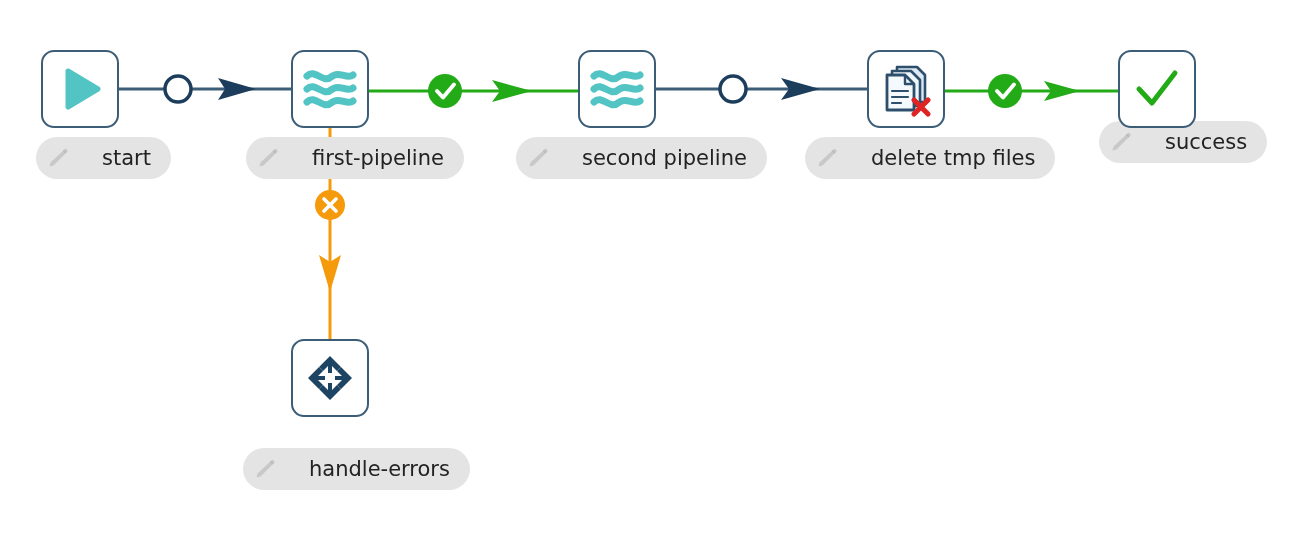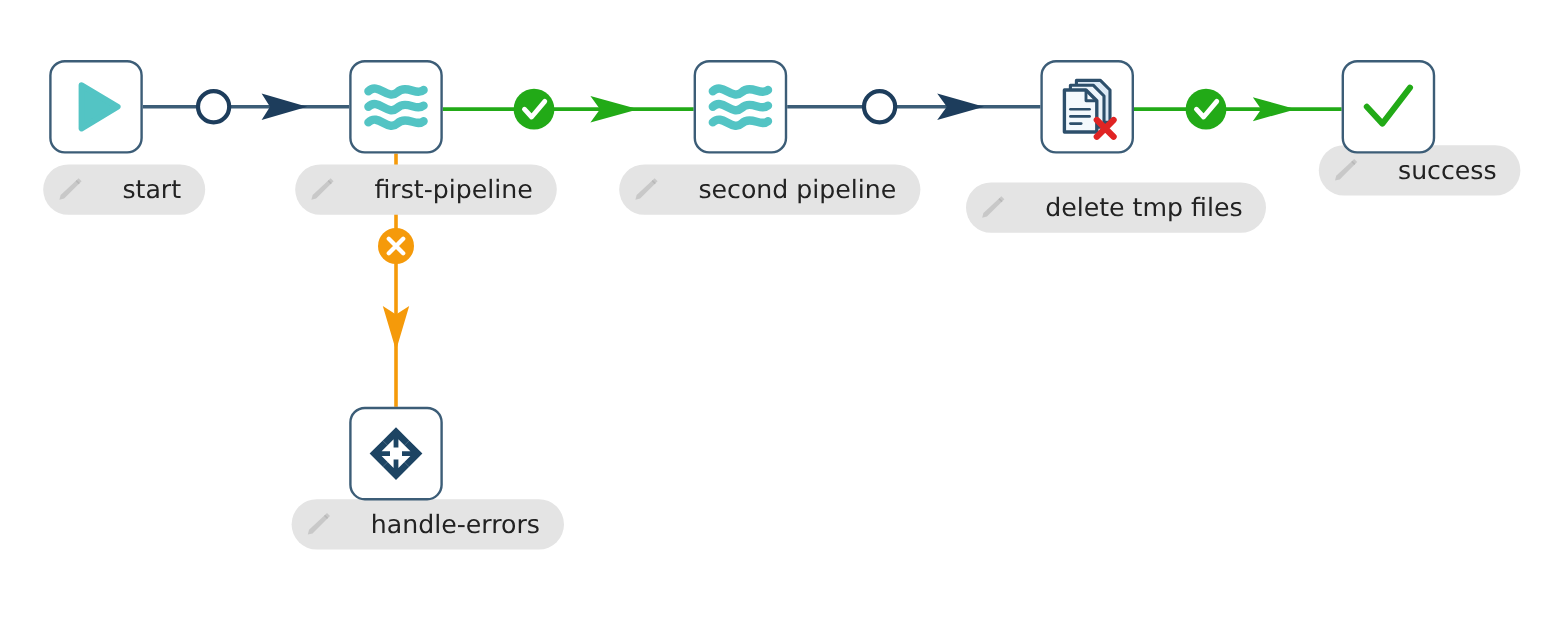--- a/index.html
+++ b/index.html
@@ -169,21 +169,21 @@
       <path d="M 30 17 L 30 26 L 39 26" fill="none" stroke="#2d4f6b" stroke-width="2.4" stroke-linejoin="round"></path>
       <g stroke="#2d4f6b" stroke-width="2.2" stroke-linecap="round">
         <path d="M 17 33 L 33 33"></path>
         <path d="M 17 39 L 33 39"></path>
         <path d="M 17 45 L 26 45"></path>
       </g>
 
       <path d="M 39 42 L 53 56 M 53 42 L 39 56" stroke="#e02424" stroke-width="5.2" stroke-linecap="round"></path>
     </svg>
   </div>
-  <div class="label" style="left:805px; top:152px;text-align:right;">
+  <div class="label" style="left:805px; top:137px;text-align:right;">
     <svg class="pencil" viewBox="0 0 26 26">
       <path d="M 20.5 3.5 L 23 6 L 8.5 20.5 L 4.5 21.5 L 5.5 17.5 Z" fill="#c3c3c3"></path>
       <path d="M 18.5 5.5 L 21 8" stroke="#b0b0b0" stroke-width="1.4"></path>
     </svg>
     <span class="ltext">delete tmp files</span>
   </div>
 
   <div class="node" style="left:1118px; top:50px;">
     <svg width="60" height="60" viewBox="0 0 60 60">
       <path d="M 12 30 L 25 44 L 48 14" fill="none" stroke="#22aa17" stroke-width="5" stroke-linecap="round" stroke-linejoin="round"></path>
@@ -204,21 +204,21 @@
         <path d="M 30 8 L 41 19 L 37 23 L 32 18 L 32 25 L 28 25 L 28 18 L 23 23 L 19 19 Z"></path>
 
         <path d="M 52 30 L 41 41 L 37 37 L 42 32 L 35 32 L 35 28 L 42 28 L 37 23 L 41 19 Z"></path>
 
         <path d="M 30 52 L 19 41 L 23 37 L 28 42 L 28 35 L 32 35 L 32 42 L 37 37 L 41 41 Z"></path>
 
         <path d="M 8 30 L 19 19 L 23 23 L 18 28 L 25 28 L 25 32 L 18 32 L 23 37 L 19 41 Z"></path>
       </g>
     </svg>
   </div>
-  <div class="label" style="left:243px; top:416px;">
+  <div class="label" style="left:243px; top:448px;">
     <svg class="pencil" viewBox="0 0 26 26">
       <path d="M 20.5 3.5 L 23 6 L 8.5 20.5 L 4.5 21.5 L 5.5 17.5 Z" fill="#c3c3c3"></path>
       <path d="M 18.5 5.5 L 21 8" stroke="#b0b0b0" stroke-width="1.4"></path>
     </svg>
     <span class="ltext">handle-errors</span>
   </div>
 
 </div>
 
 </body></html>

